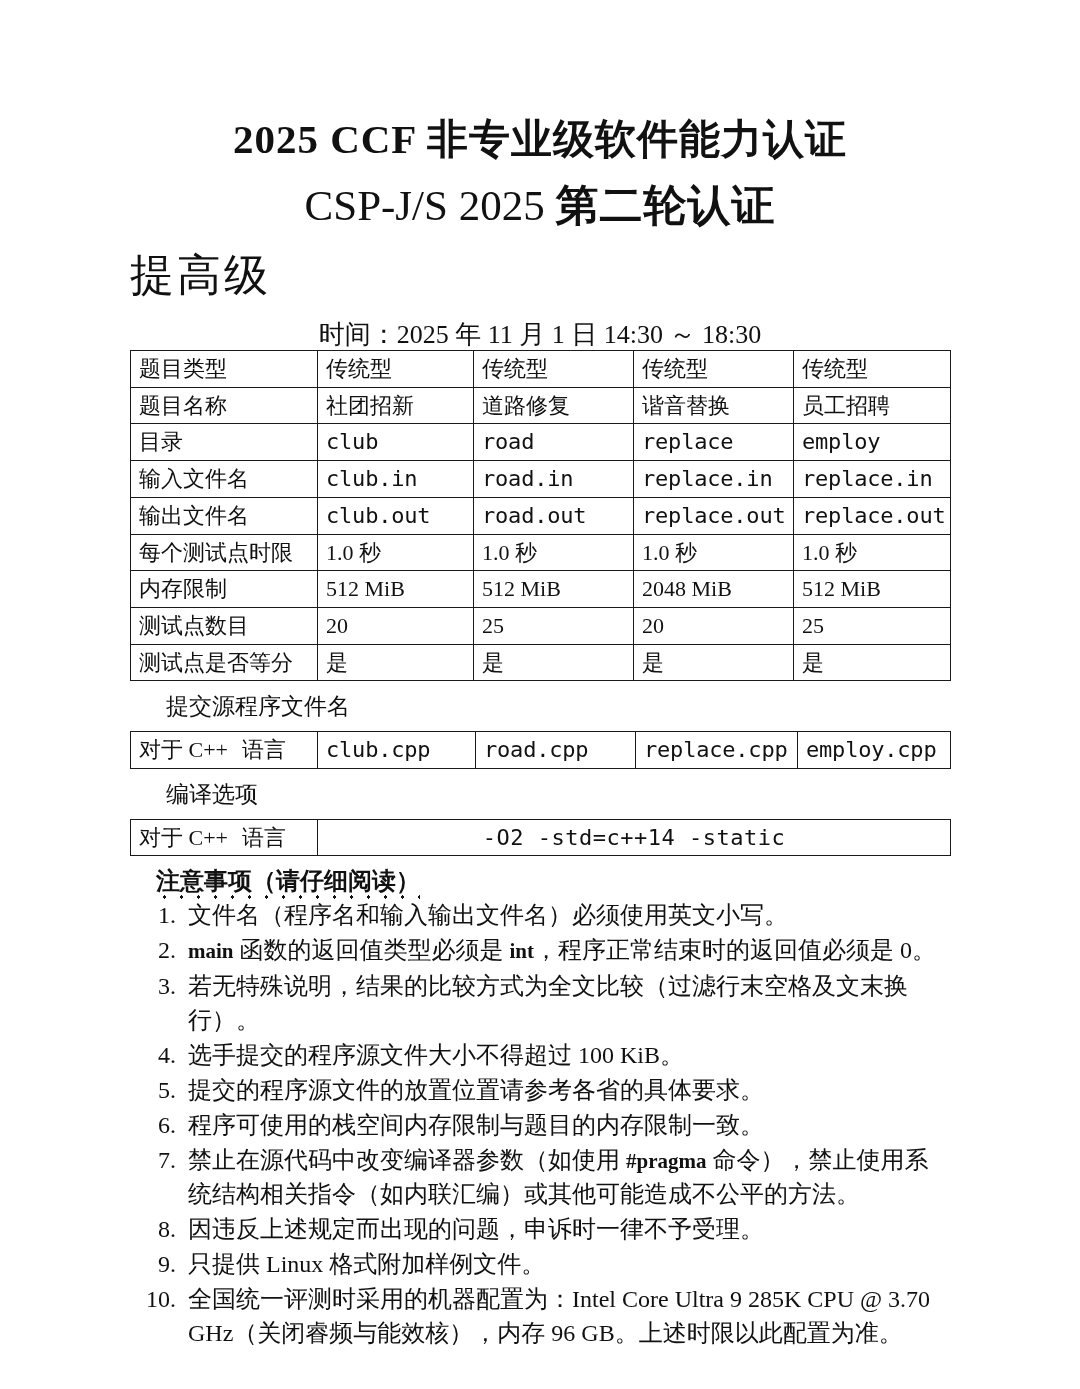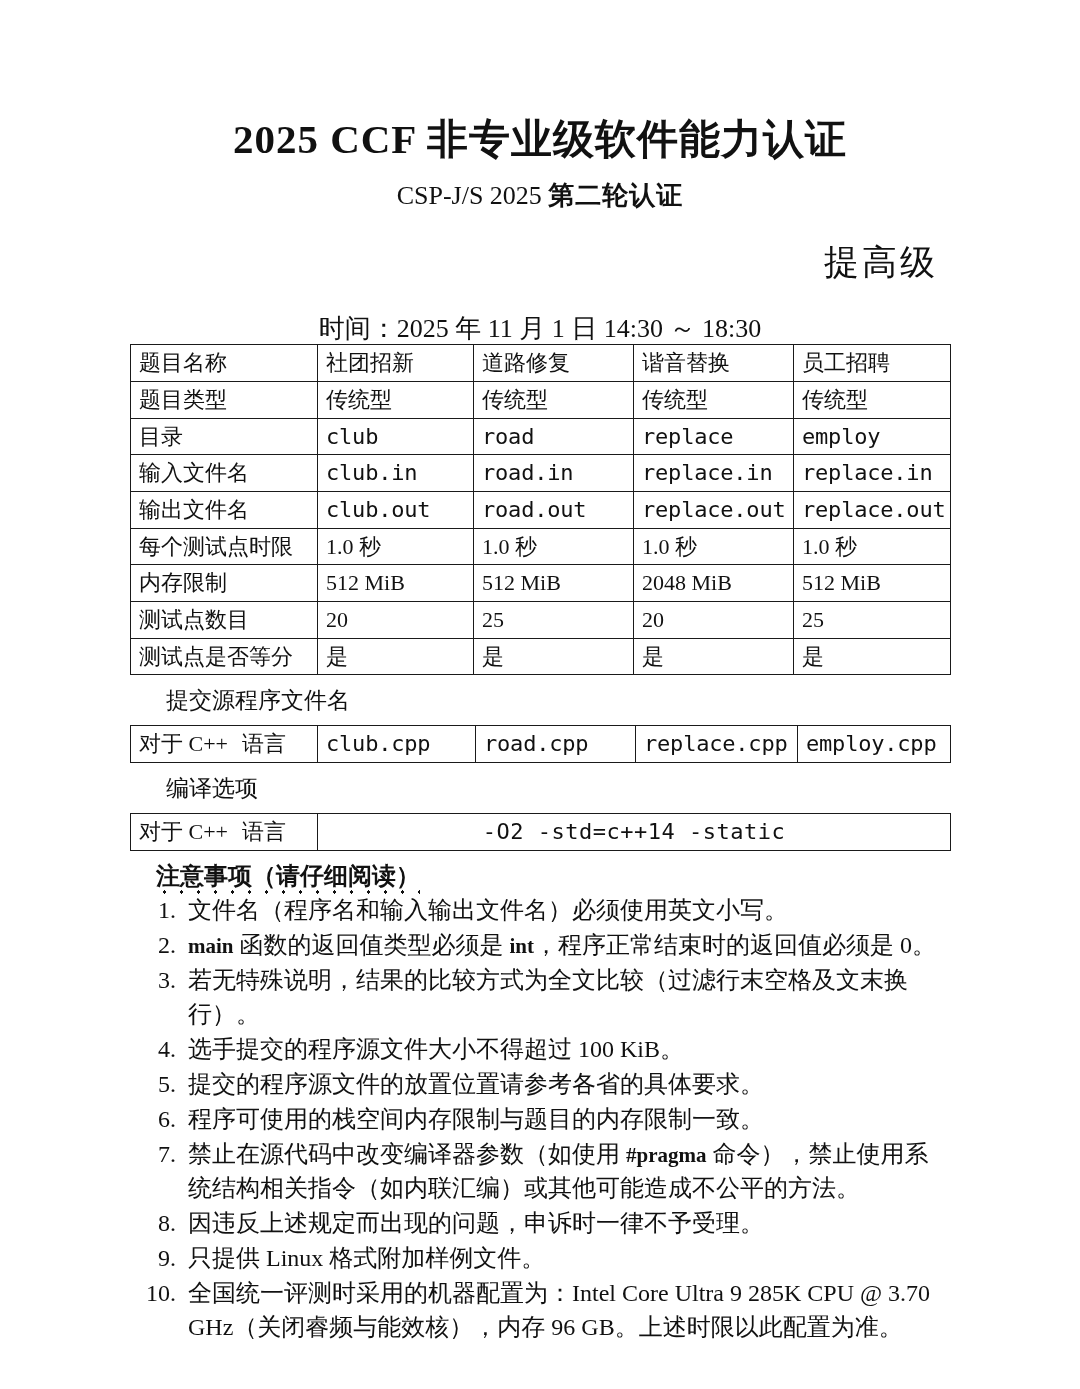--- a/index.html
+++ b/index.html
@@ -27,33 +27,33 @@
     text-align: center;
     font-size: 41px;
     font-weight: bold;
     letter-spacing: 1px;
     margin: 0;
     padding-top: 116px;
     line-height: 1.15;
   }
   .title-sub {
     text-align: center;
-    font-size: 26px;
+    font-size: 43px;
     margin: 0;
     padding-top: 18px;
     line-height: 1.15;
   }
   .title-sub .reg { font-weight: normal; }
   .title-sub .bold { font-weight: bold; letter-spacing: 1px; }
 
   .title-level {
-    text-align: right;
-    font-size: 35px;
+    text-align: left;
+    font-size: 44px;
     font-weight: normal;
-    margin: 12px;
+    margin: 0;
     padding-top: 20px;
     letter-spacing: 3px;
     line-height: 1.15;
   }
   .title-time {
     text-align: center;
     font-size: 26px;
     margin: 0;
     padding-top: 19px;
     line-height: 1.15;
@@ -179,32 +179,32 @@
   <table class="doc main-table">
     <colgroup>
       <col class="c0">
         <col class="c1">
         <col class="c2">
         <col class="c3">
         <col class="c4">
     </colgroup>
     <tbody>
         <tr>
+          <td>题目类型</td>
+          <td>传统型</td>
+          <td>传统型</td>
+          <td>传统型</td>
+          <td>传统型</td>
+        </tr>
+        <tr>
           <td>题目名称</td>
           <td>社团招新</td>
           <td>道路修复</td>
           <td>谐音替换</td>
           <td>员工招聘</td>
-        </tr>
-        <tr>
-          <td>题目类型</td>
-          <td>传统型</td>
-          <td>传统型</td>
-          <td>传统型</td>
-          <td>传统型</td>
         </tr>
         <tr>
           <td>目录</td>
           <td class="mono">club</td>
           <td class="mono">road</td>
           <td class="mono">replace</td>
           <td class="mono">employ</td>
         </tr>
         <tr>
           <td>输入文件名</td>

